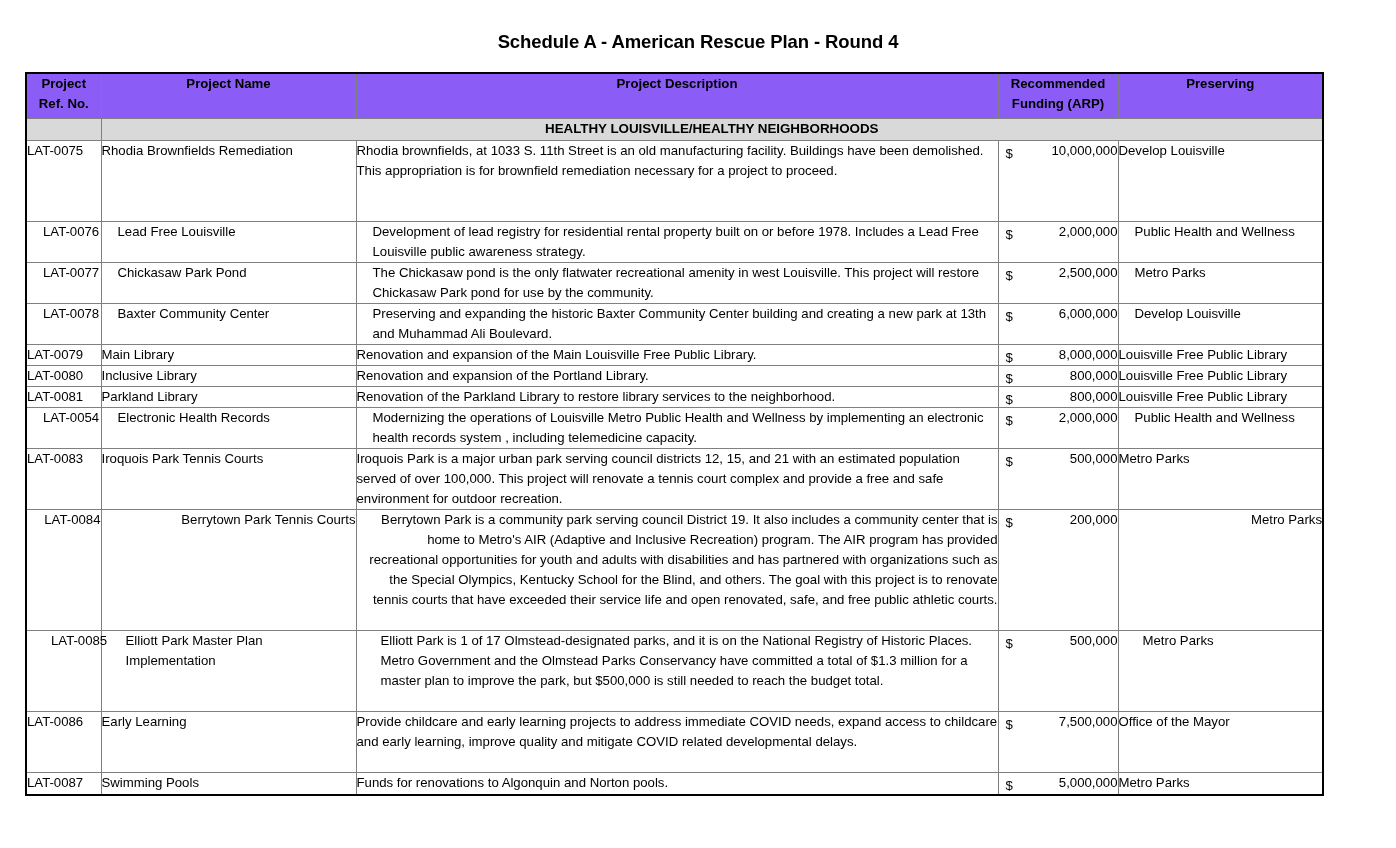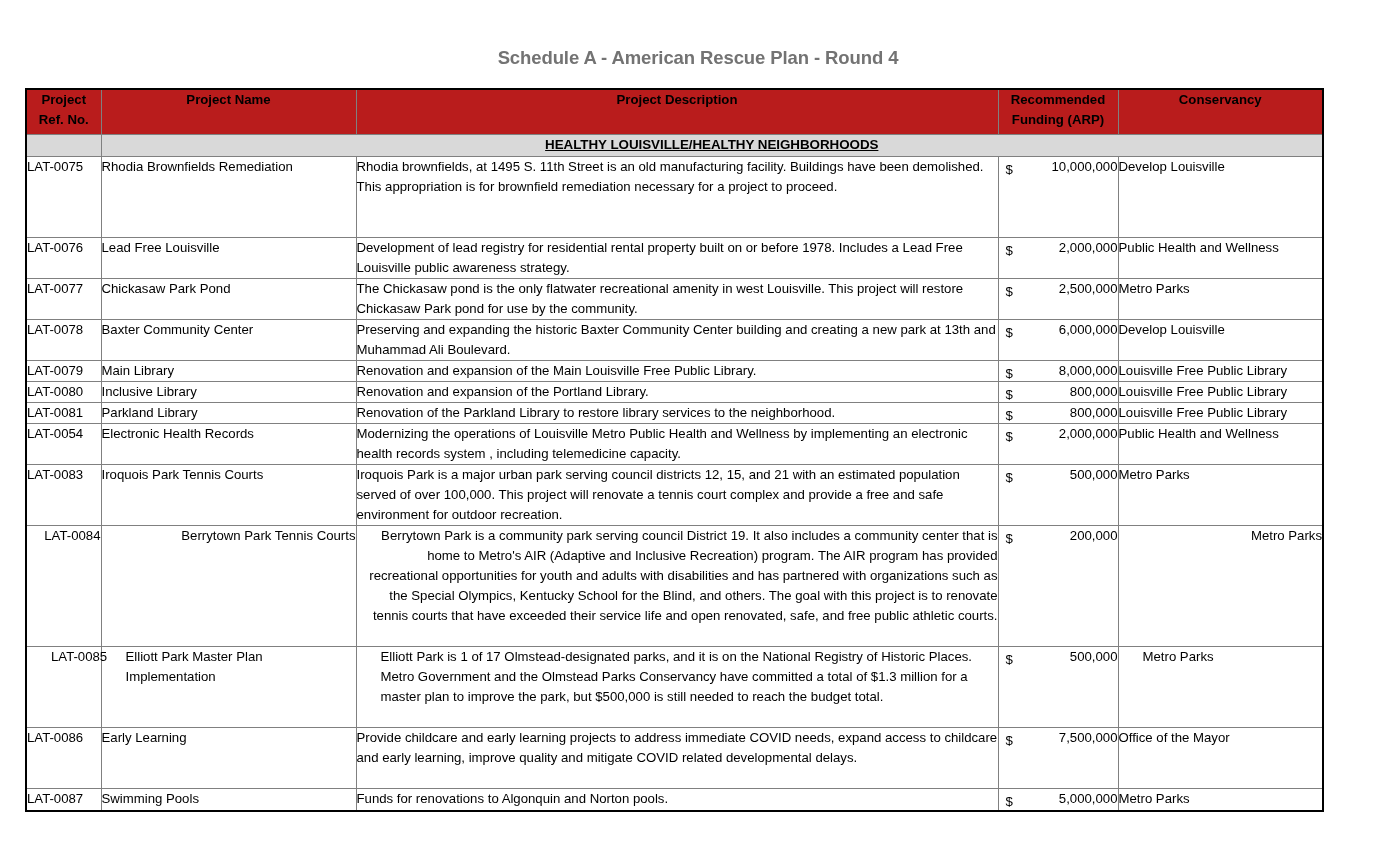--- a/index.html
+++ b/index.html
@@ -20,22 +20,22 @@
     height: 848px;
     box-sizing: border-box;
   }
   .doc-title {
     text-align: center;
     font-size: 18.5px;
     font-weight: bold;
     letter-spacing: -0.1px;
     padding-top: 31px;
     padding-bottom: 0;
-    margin: 16px;
-    color: #737373;
+    margin: 0;
+    color: #000000;
   }
   .table-wrap {
     position: absolute;
     left: 25px;
     top: 72px;
     width: 1297px;
   }
   table.schedule {
     border-collapse: collapse;
     table-layout: fixed;
@@ -50,21 +50,21 @@
     line-height: 20px;
   }
   
   col.c-ref   { width: 75px; }
   col.c-name  { width: 255px; }
   col.c-desc  { width: 642px; }
   col.c-fund  { width: 120px; }
   col.c-dept  { width: 205px; }
 
   thead th {
-    background: #b91c1c;
+    background: #8b5cf6;
     font-weight: bold;
     text-align: center;
     vertical-align: middle;
     font-size: 13.2px;
     line-height: 19px;
     height: 44px;
     border-bottom: 1px solid #808080;
     padding: 2px 3px;
   }
   thead th.th-ref { border-right: 1px solid #808080; }
@@ -75,21 +75,20 @@
   }
   td.section-blank {
     background: #ffffff;
   }
   .section-title {
     display: block;
     text-align: center;
     font-weight: bold;
     font-size: 13.4px;
     line-height: 19px;
-    text-decoration: underline;
     letter-spacing: -0.05px;
   }
 
   td.cell-ref {
     padding: 3px 0 2px 3px;
     white-space: nowrap;
   }
   td.cell-name {
     padding: 3px 2px 2px 4px;
   }
@@ -106,21 +105,21 @@
     position: absolute;
     left: 7px;
     top: 3px;
   }
   td.cell-dept {
     padding: 3px 3px 2px 5px;
   }
 
   
   tr.r-h1 td { height: 80px; }
-  tr.r-h2 td { height: 40px; }
+  tr.r-h2 td { height: 40px; padding-left: 16px; }
   tr.r-h3 td { height: 20px; }
   tr.r-h4 td { height: 60px; }
   tr.r-h5 td { height: 120px; text-align: right; }
   tr.r-h6 td { height: 80px; padding-left: 24px; }
   tr.r-h7 td { height: 60px; }
   tr.r-h8 td { height: 21px; }
 </style>
 </head>
 <body>
 
@@ -142,34 +141,34 @@
           <th class="th-ref">
             <span>Project</span><br>
             <span>Ref. No.</span>
           </th>
           <th>Project Name</th>
           <th>Project Description</th>
           <th>
             <span>Recommended</span><br>
             <span>Funding (ARP)</span>
           </th>
-          <th>Conservancy</th>
+          <th>Preserving</th>
         </tr>
       </thead>
       <tbody id="table-body">
         <tr class="section-row">
           <td class="section-blank"></td>
           <td colspan="4">
             <span class="section-title">HEALTHY LOUISVILLE/HEALTHY NEIGHBORHOODS</span>
           </td>
         </tr>
       <tr class="r-h1">
             <td class="cell-ref">LAT-0075</td>
             <td class="cell-name">Rhodia Brownfields Remediation</td>
-            <td class="cell-desc">Rhodia brownfields, at 1495 S. 11th Street is an old manufacturing facility.  Buildings have been demolished. This appropriation is for brownfield remediation necessary for a project to proceed.</td>
+            <td class="cell-desc">Rhodia brownfields, at 1033 S. 11th Street is an old manufacturing facility.  Buildings have been demolished. This appropriation is for brownfield remediation necessary for a project to proceed.</td>
             <td class="cell-fund"><span class="dollar">$</span><span>10,000,000</span></td>
             <td class="cell-dept">Develop Louisville</td>
           </tr>
           <tr class="r-h2">
             <td class="cell-ref">LAT-0076</td>
             <td class="cell-name">Lead Free Louisville</td>
             <td class="cell-desc">Development of lead registry for residential rental property built on or before 1978.  Includes a Lead Free Louisville public awareness strategy.</td>
             <td class="cell-fund"><span class="dollar">$</span><span>2,000,000</span></td>
             <td class="cell-dept">Public Health and Wellness</td>
           </tr>

